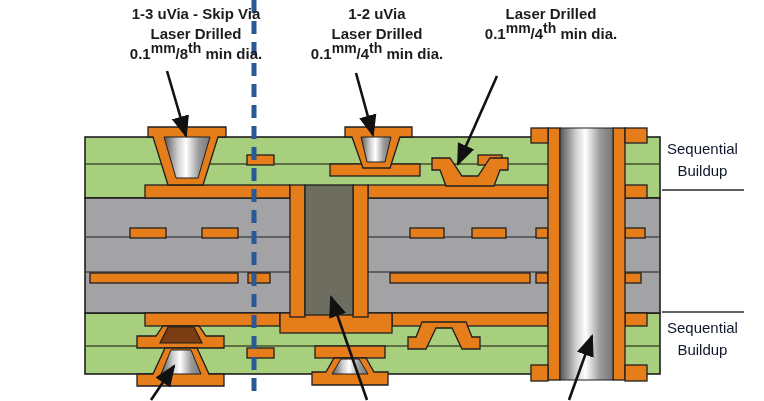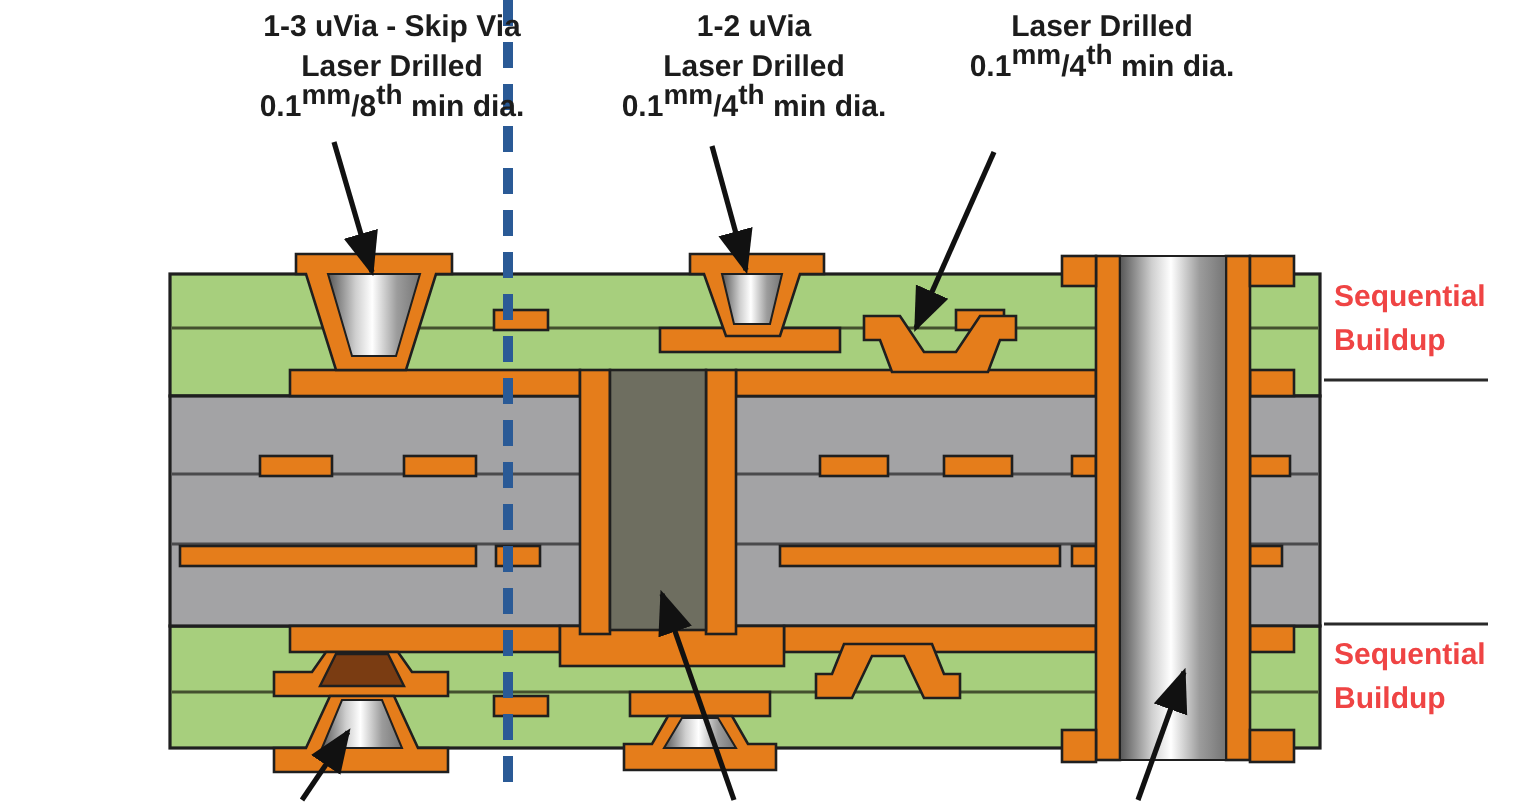--- a/index.html
+++ b/index.html
@@ -24,22 +24,22 @@
   .core-line{stroke:#4a4a4c;stroke-width:1.6;}
   .arrow{stroke:#111111;stroke-width:2.6;fill:none;}
   .divider{stroke:#2a2a2a;stroke-width:1.5;}
   .dash{stroke:var(--dashed-line);stroke-width:5;stroke-dasharray:13 8;fill:none;}
   .callout{
     position:absolute;text-align:center;font-weight:bold;font-size:15px;
     line-height:20px;color:#1c1c1c;white-space:nowrap;
   }
   .callout sup{font-size:14px;line-height:0;}
   .layer-label{
-    position:absolute;font-weight:bold;font-size:15px;line-height:22px;
-    color:#ef4444;white-space:nowrap;
+    position:absolute;font-weight:normal;font-size:15px;line-height:22px;
+    color:#0f172a;white-space:nowrap;text-align:center;
   }
 </style>
 </head>
 <body>
 
 <div id="canvas">
 
   <svg width="764" height="401" viewBox="0 0 764 401">
     <defs>
       <linearGradient id="metalH" x1="0" y1="0" x2="1" y2="0">

